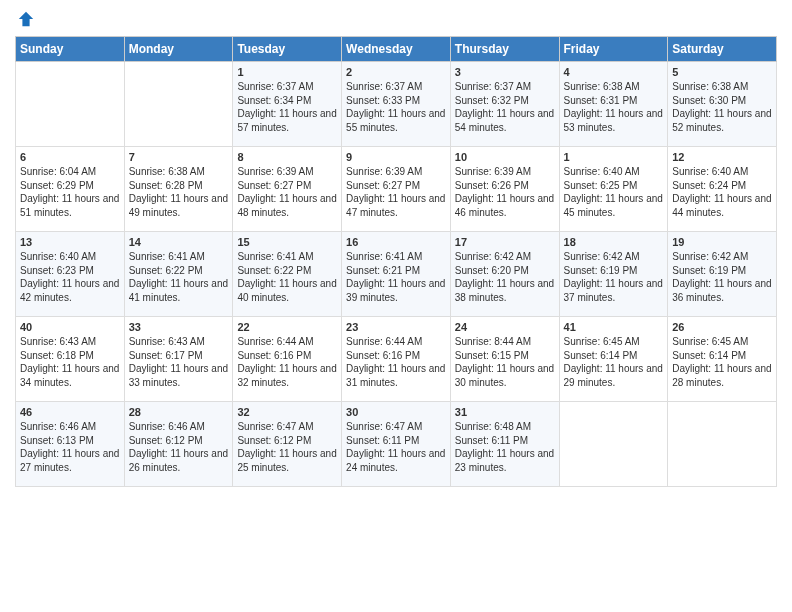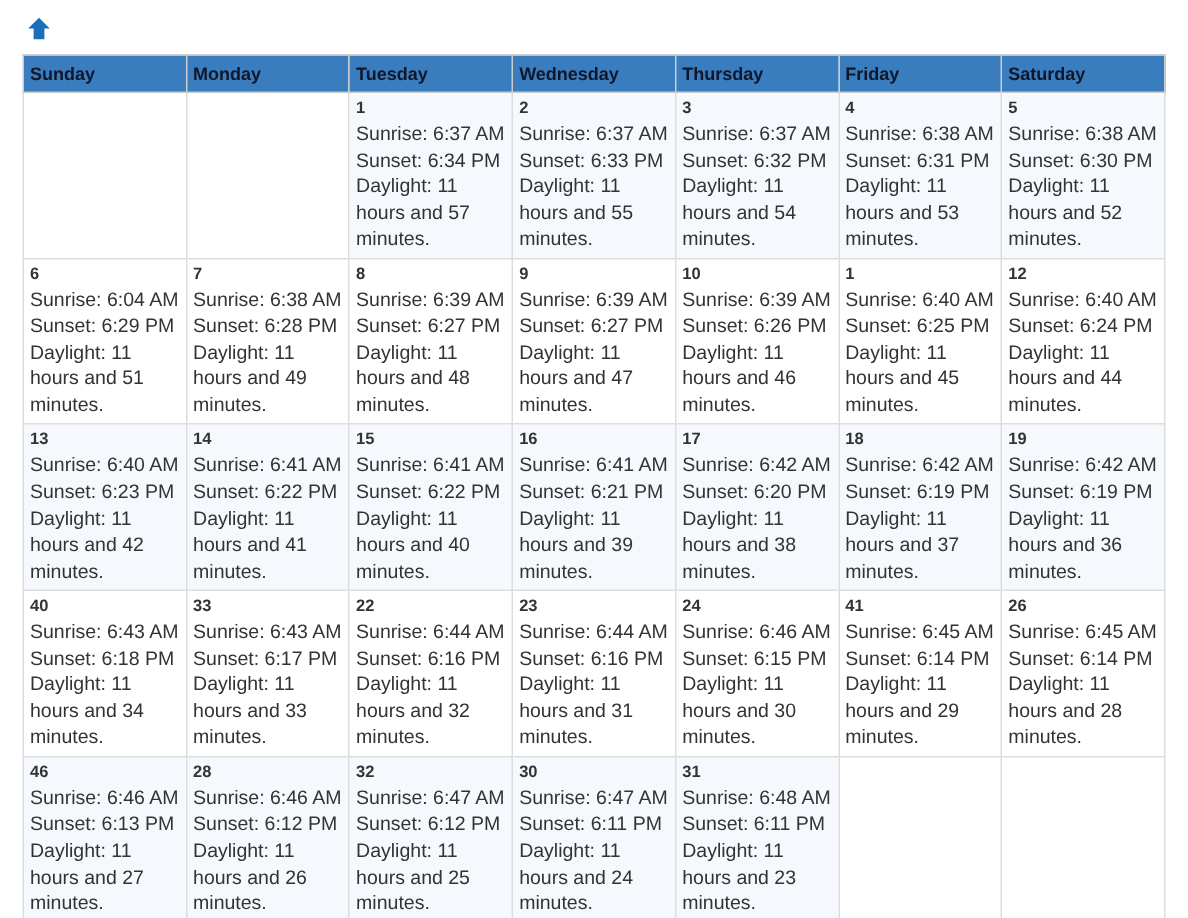--- a/index.html
+++ b/index.html
@@ -53,21 +53,21 @@
       font-size: 14px;
       color: #555;
     }
     table {
       width: 100%;
       border-collapse: collapse;
       table-layout: fixed;
     }
     thead tr th {
       background-color: #3a7dbf;
-      color: #0f172a;
+      color: #ffffff;
       font-size: 12px;
       font-weight: bold;
       padding: 5px 4px;
       text-align: left;
       border: 1px solid #ccc;
     }
     tbody tr td {
       vertical-align: top;
       border: 1px solid #ddd;
       padding: 4px 4px 4px 4px;
@@ -82,21 +82,21 @@
     tbody tr:nth-child(even) td {
       background: #fff;
     }
     .day-num {
       font-weight: bold;
       font-size: 11px;
       display: block;
       margin-bottom: 2px;
     }
     .cell-text {
-      font-size: 13px;
+      font-size: 10px;
       line-height: 1.35;
       color: #333;
     }
     .empty-cell {
       background: #fff !important;
     }
   </style>
 </head>
 <body>
 
@@ -271,21 +271,21 @@
 Daylight: 11 hours and 32 minutes.</div>
         </td>
         <td>
           <span class="day-num">23</span>
           <div class="cell-text">Sunrise: 6:44 AM
 Sunset: 6:16 PM
 Daylight: 11 hours and 31 minutes.</div>
         </td>
         <td>
           <span class="day-num">24</span>
-          <div class="cell-text">Sunrise: 6:46 AM
+          <div class="cell-text">Sunrise: 8:44 AM
 Sunset: 6:15 PM
 Daylight: 11 hours and 30 minutes.</div>
         </td>
         <td>
           <span class="day-num">41</span>
           <div class="cell-text">Sunrise: 6:45 AM
 Sunset: 6:14 PM
 Daylight: 11 hours and 29 minutes.</div>
         </td>
         <td>

